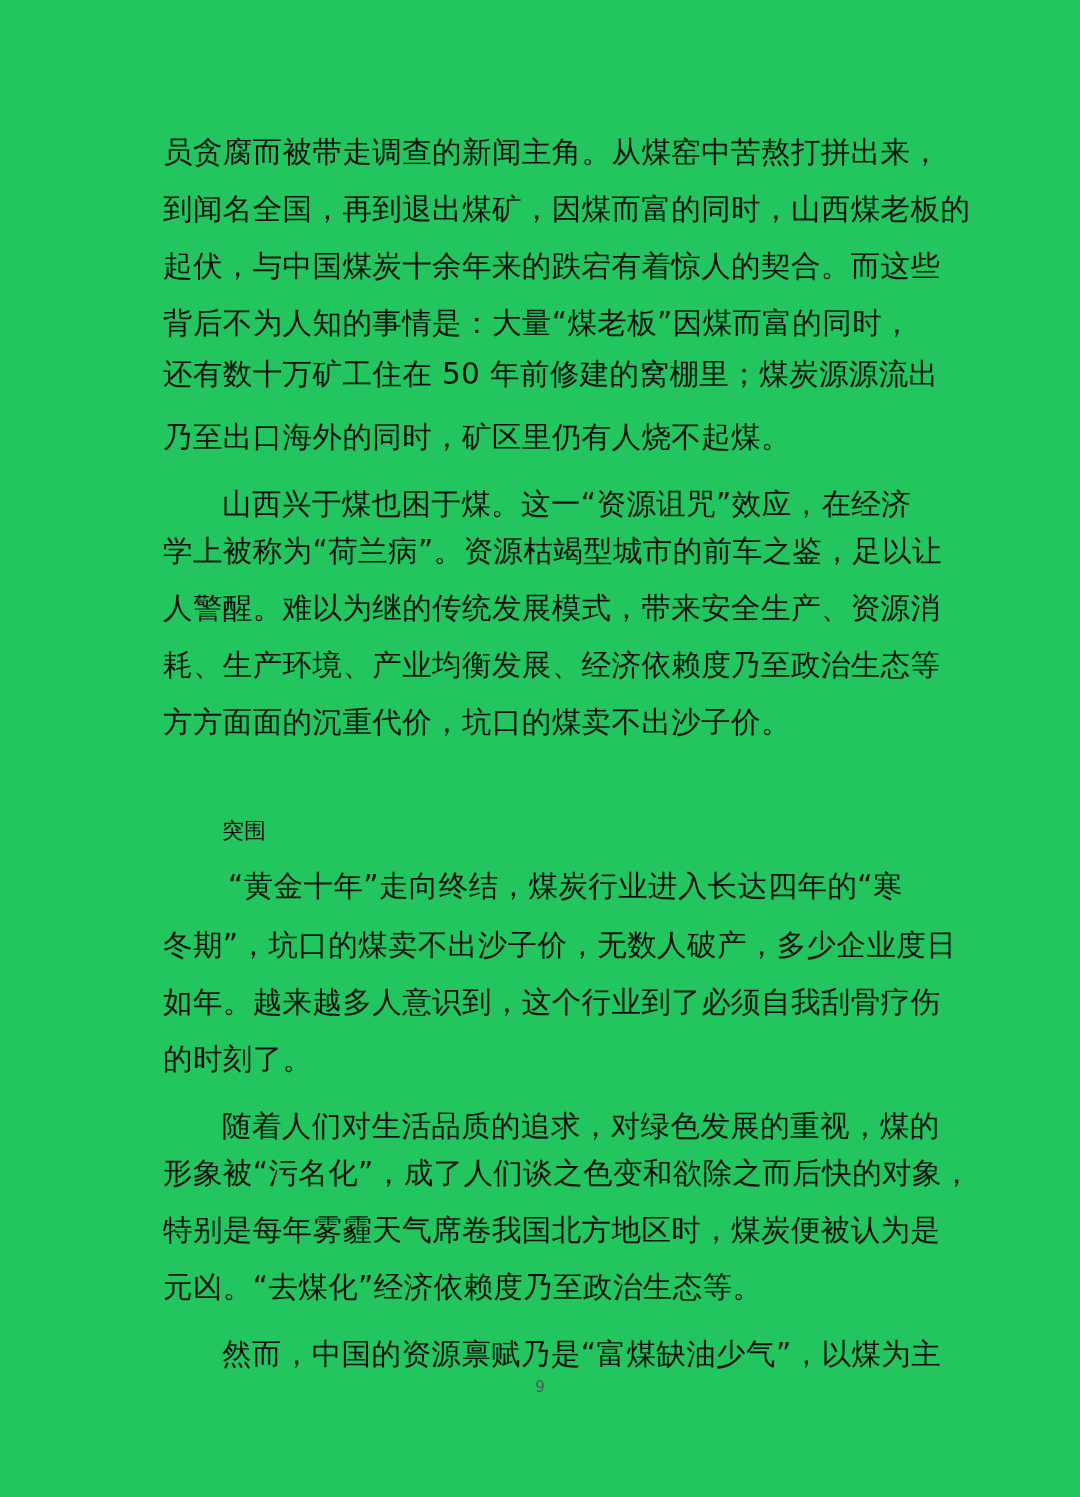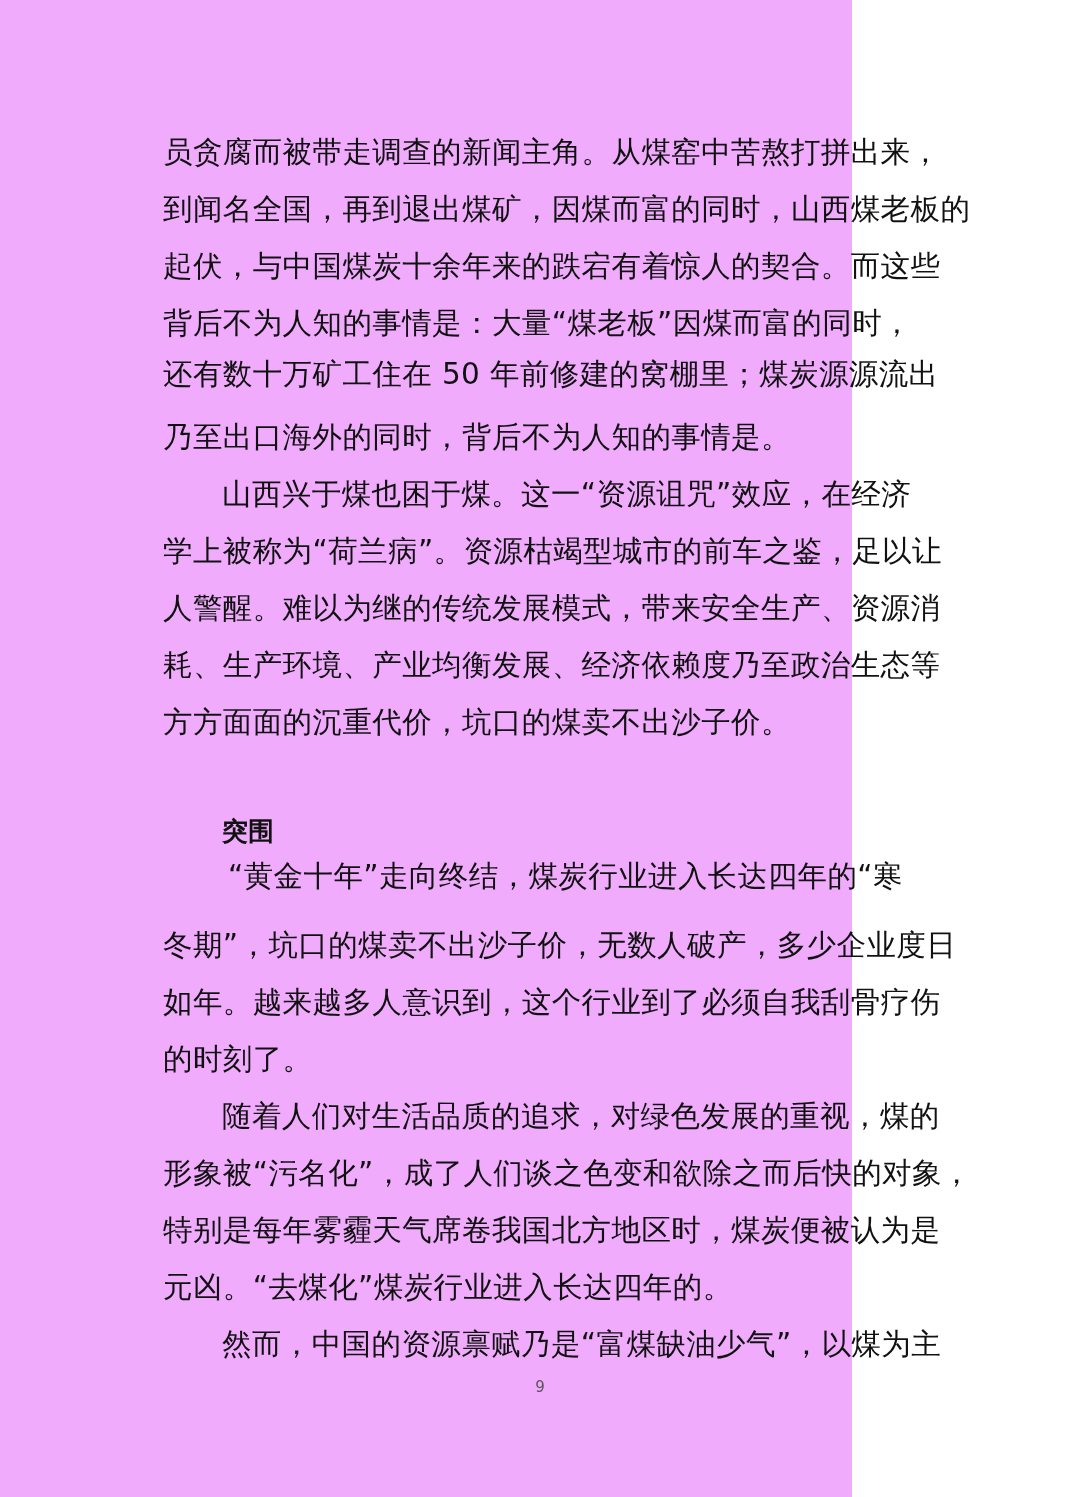--- a/index.html
+++ b/index.html
@@ -11,40 +11,40 @@
       width: 1080px;
       height: 1497px;
       position: relative;
       overflow: hidden;
       font-family: "DejaVu Sans", "Liberation Sans", sans-serif;
       color: #111111;
     }
     .page {
       position: absolute;
       left: 0; top: 0;
-      width: 852px;
+      width: 1080px;
       height: 1497px;
-      background: #f0abfc;
+      background: #22c55e;
     }
     .line {
       position: absolute;
       left: 163px;
       font-size: 29.5px;
       line-height: 36px;
       height: 36px;
       white-space: nowrap;
       letter-spacing: 0.4px;
     }
-    .indent { left: 222px; }
+    .indent { left: 222px; margin-top: 10px; }
     .heading {
       position: absolute;
       left: 222px;
-      font-size: 26px;
+      font-size: 22px;
       line-height: 36px;
-      font-weight: bold;
+      font-weight: normal;
       white-space: nowrap;
     }
     .page-number {
       position: absolute;
       left: 0;
       width: 1080px;
       text-align: center;
       top: 1378px;
       font-size: 15px;
       color: #555555;
@@ -54,21 +54,21 @@
 <body>
 
 <div class="page">
 
   <div>
     <div class="line" style="top:134px">员贪腐而被带走调查的新闻主角。从煤窑中苦熬打拼出来，</div>
     <div class="line" style="top:191px">到闻名全国，再到退出煤矿，因煤而富的同时，山西煤老板的</div>
     <div class="line" style="top:248px">起伏，与中国煤炭十余年来的跌宕有着惊人的契合。而这些</div>
     <div class="line" style="top:305px">背后不为人知的事情是：大量“煤老板”因煤而富的同时，</div>
     <div class="line" style="top:356px">还有数十万矿工住在 50 年前修建的窝棚里；煤炭源源流出</div>
-    <div class="line" style="top:419px">乃至出口海外的同时，背后不为人知的事情是。</div>
+    <div class="line" style="top:419px">乃至出口海外的同时，矿区里仍有人烧不起煤。</div>
   </div>
 
   <div>
     <div class="line indent" style="top:476px">山西兴于煤也困于煤。这一“资源诅咒”效应，在经济</div>
     <div class="line" style="top:533px">学上被称为“荷兰病”。资源枯竭型城市的前车之鉴，足以让</div>
     <div class="line" style="top:590px">人警醒。难以为继的传统发展模式，带来安全生产、资源消</div>
     <div class="line" style="top:647px">耗、生产环境、产业均衡发展、经济依赖度乃至政治生态等</div>
     <div class="line" style="top:704px">方方面面的沉重代价，坑口的煤卖不出沙子价。</div>
   </div>
 
@@ -78,21 +78,21 @@
     <div class="line indent" style="top:858px; left:228px">“黄金十年”走向终结，煤炭行业进入长达四年的“寒</div>
     <div class="line" style="top:927px">冬期”，坑口的煤卖不出沙子价，无数人破产，多少企业度日</div>
     <div class="line" style="top:984px">如年。越来越多人意识到，这个行业到了必须自我刮骨疗伤</div>
     <div class="line" style="top:1041px">的时刻了。</div>
   </div>
 
   <div>
     <div class="line indent" style="top:1098px">随着人们对生活品质的追求，对绿色发展的重视，煤的</div>
     <div class="line" style="top:1155px">形象被“污名化”，成了人们谈之色变和欲除之而后快的对象，</div>
     <div class="line" style="top:1212px">特别是每年雾霾天气席卷我国北方地区时，煤炭便被认为是</div>
-    <div class="line" style="top:1269px">元凶。“去煤化”煤炭行业进入长达四年的。</div>
+    <div class="line" style="top:1269px">元凶。“去煤化”经济依赖度乃至政治生态等。</div>
   </div>
 
   <div>
     <div class="line indent" style="top:1326px">然而，中国的资源禀赋乃是“富煤缺油少气”，以煤为主</div>
   </div>
 
   <div class="page-number">9</div>
 
 </div>
 

